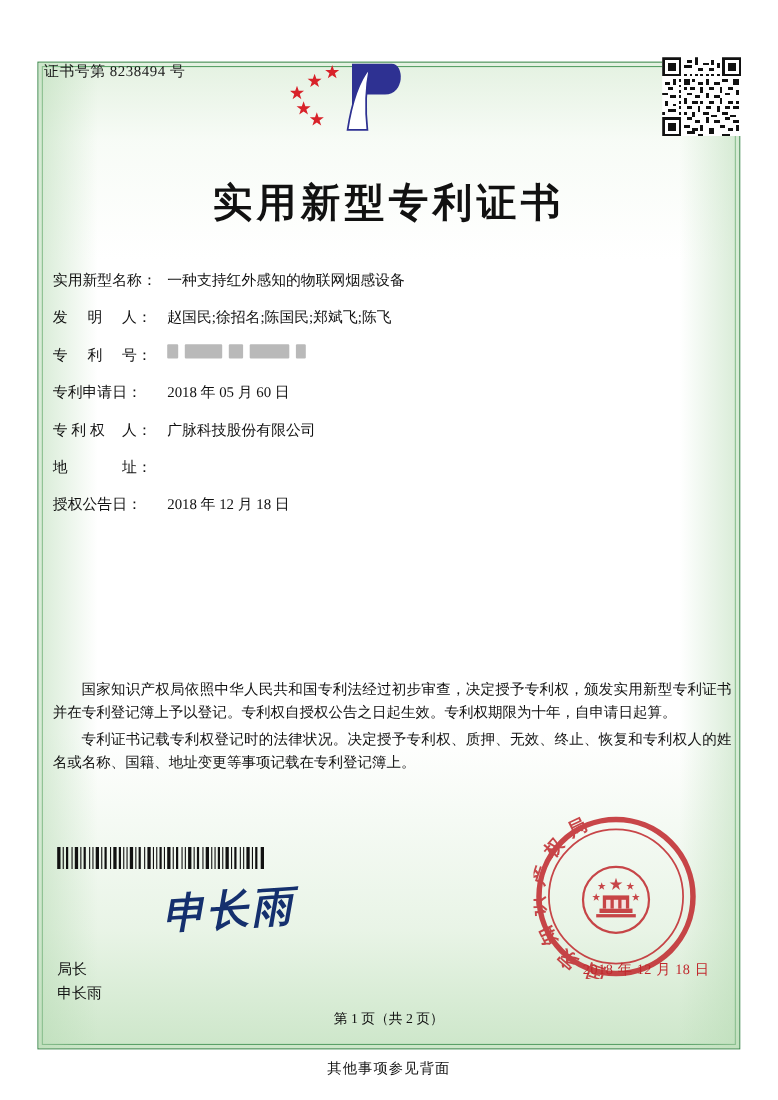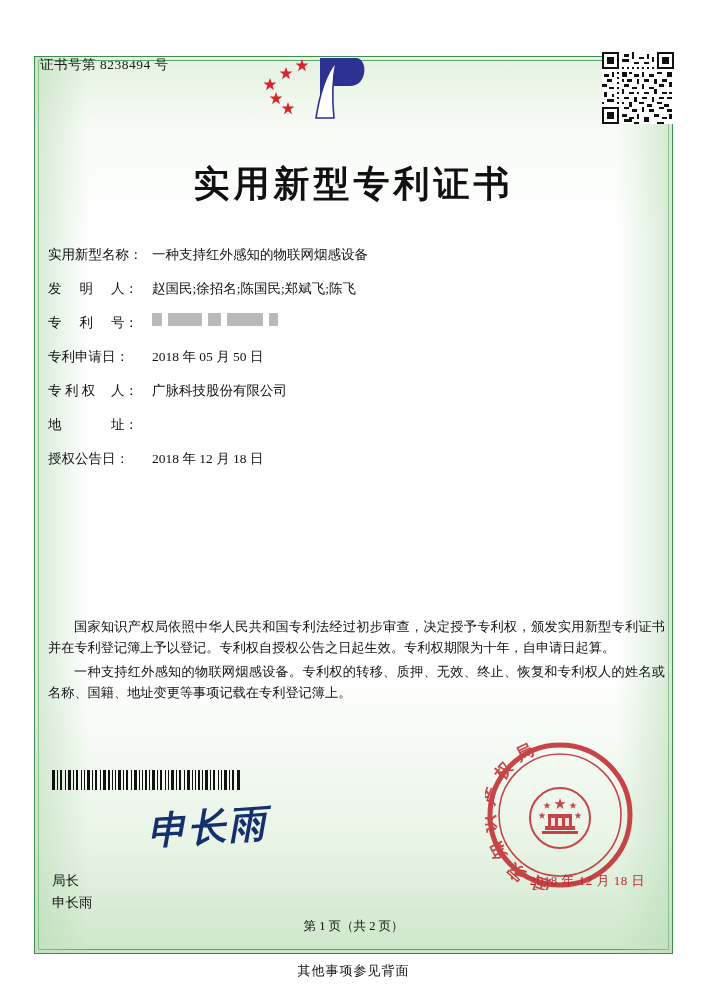--- a/index.html
+++ b/index.html
@@ -321,21 +321,21 @@
           <span class="rd b"></span>
           <span class="rd c"></span>
           <span class="rd d"></span>
           <span class="rd e"></span>
       </span>
     </div>
   </div>
 
   <div class="row">
     <div class="lbl">专利申请日：</div>
-    <div class="val">2018 年 05 月 50 日</div>
+    <div class="val">2018 年 05 月 60 日</div>
   </div>
 
   <div class="row">
     <div class="lbl spaced">
       <span>专 利 权</span>
       <span>人：</span>
     </div>
     <div class="val">广脉科技股份有限公司</div>
   </div>
 
@@ -350,21 +350,21 @@
     <div class="c1">
       <div class="lbl">授权公告日：</div>
       <div class="val">2018 年 12 月 18 日</div>
     </div>
   </div>
 
 </div>
 
 <div class="paras">
   <p>国家知识产权局依照中华人民共和国专利法经过初步审查，决定授予专利权，颁发实用新型专利证书并在专利登记簿上予以登记。专利权自授权公告之日起生效。专利权期限为十年，自申请日起算。</p>
-  <p>一种支持红外感知的物联网烟感设备。专利权的转移、质押、无效、终止、恢复和专利权人的姓名或名称、国籍、地址变更等事项记载在专利登记簿上。</p>
+  <p>专利证书记载专利权登记时的法律状况。决定授予专利权、质押、无效、终止、恢复和专利权人的姓名或名称、国籍、地址变更等事项记载在专利登记簿上。</p>
 </div>
 
 <div class="barcode">
   <i style="left:0px;width:3px"></i>
     <i style="left:5px;width:1px"></i>
     <i style="left:8px;width:2px"></i>
   <i style="left:13px;width:1px"></i>
     <i style="left:16px;width:3px"></i>
     <i style="left:21px;width:1px"></i>
   <i style="left:24px;width:2px"></i>

